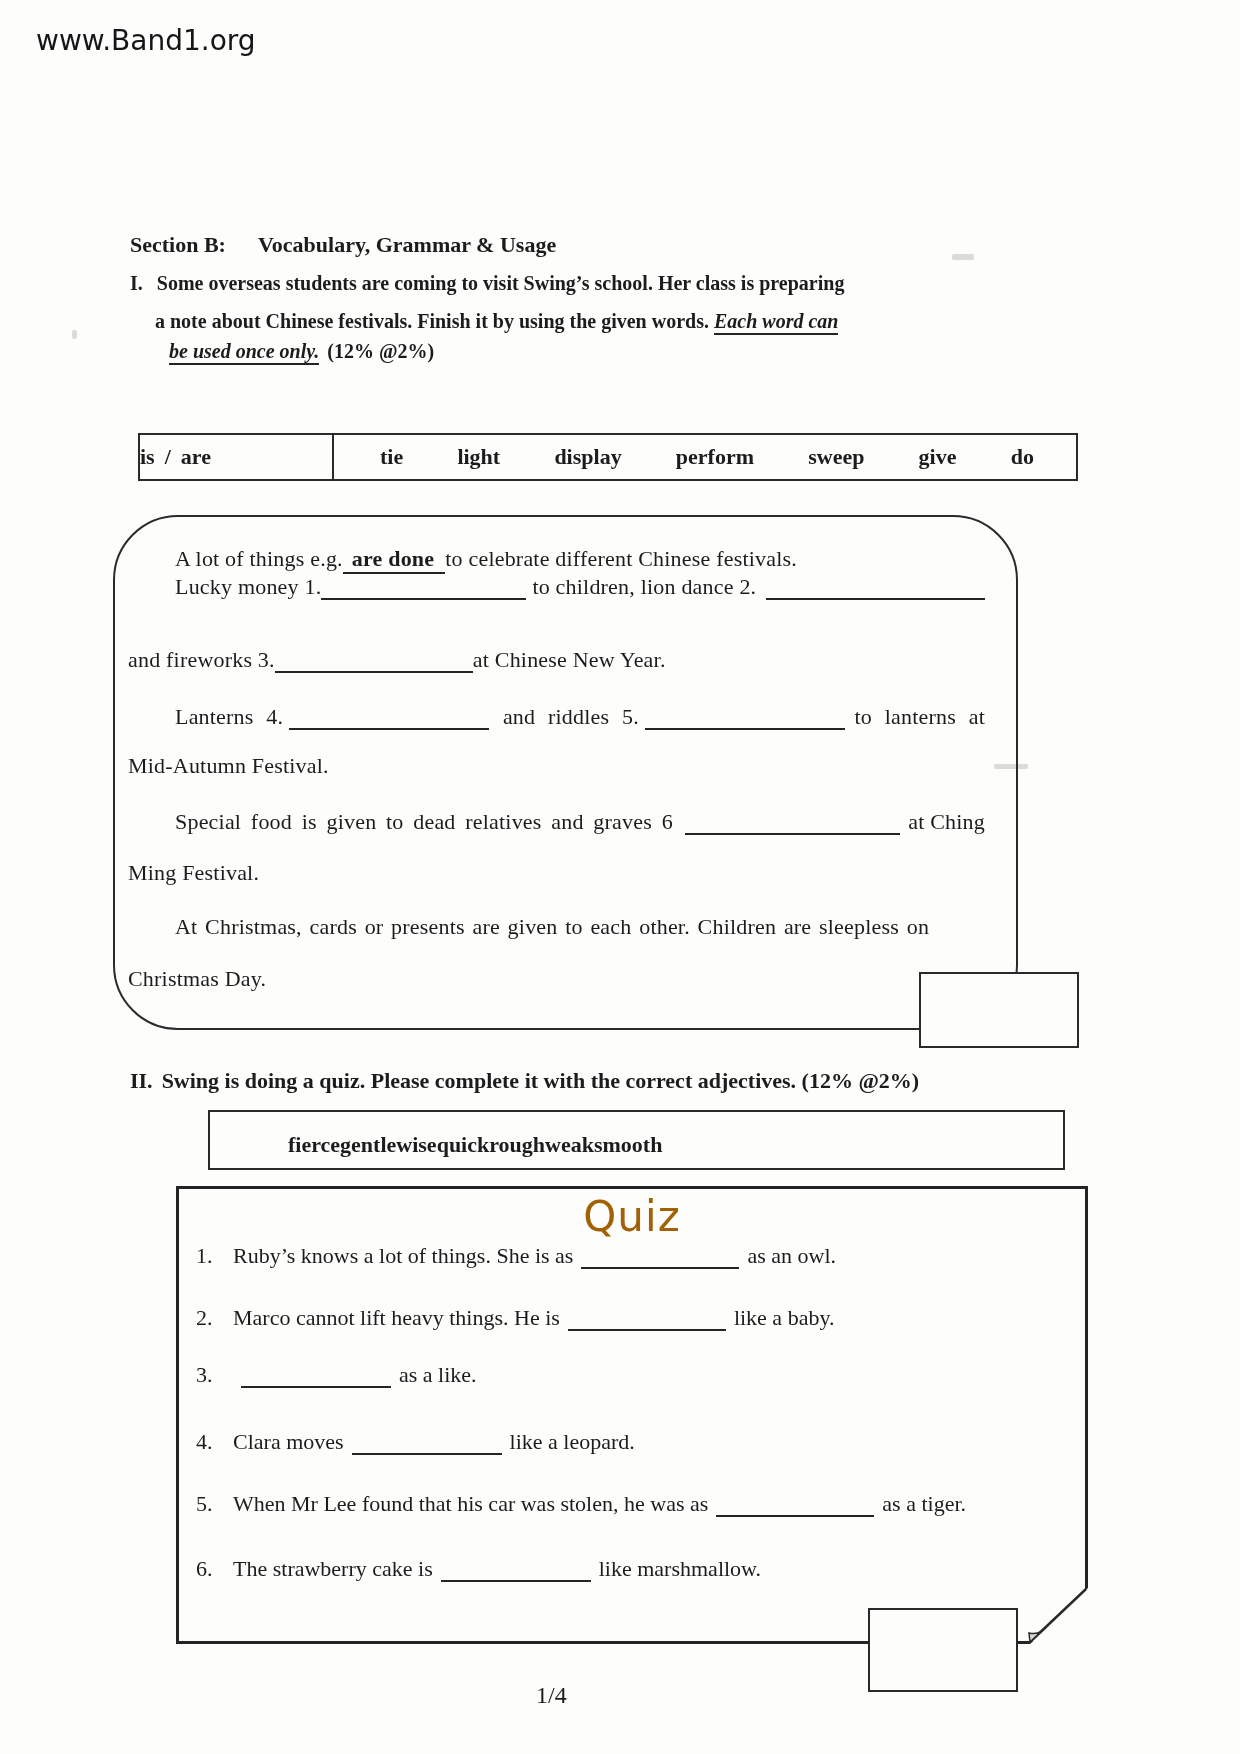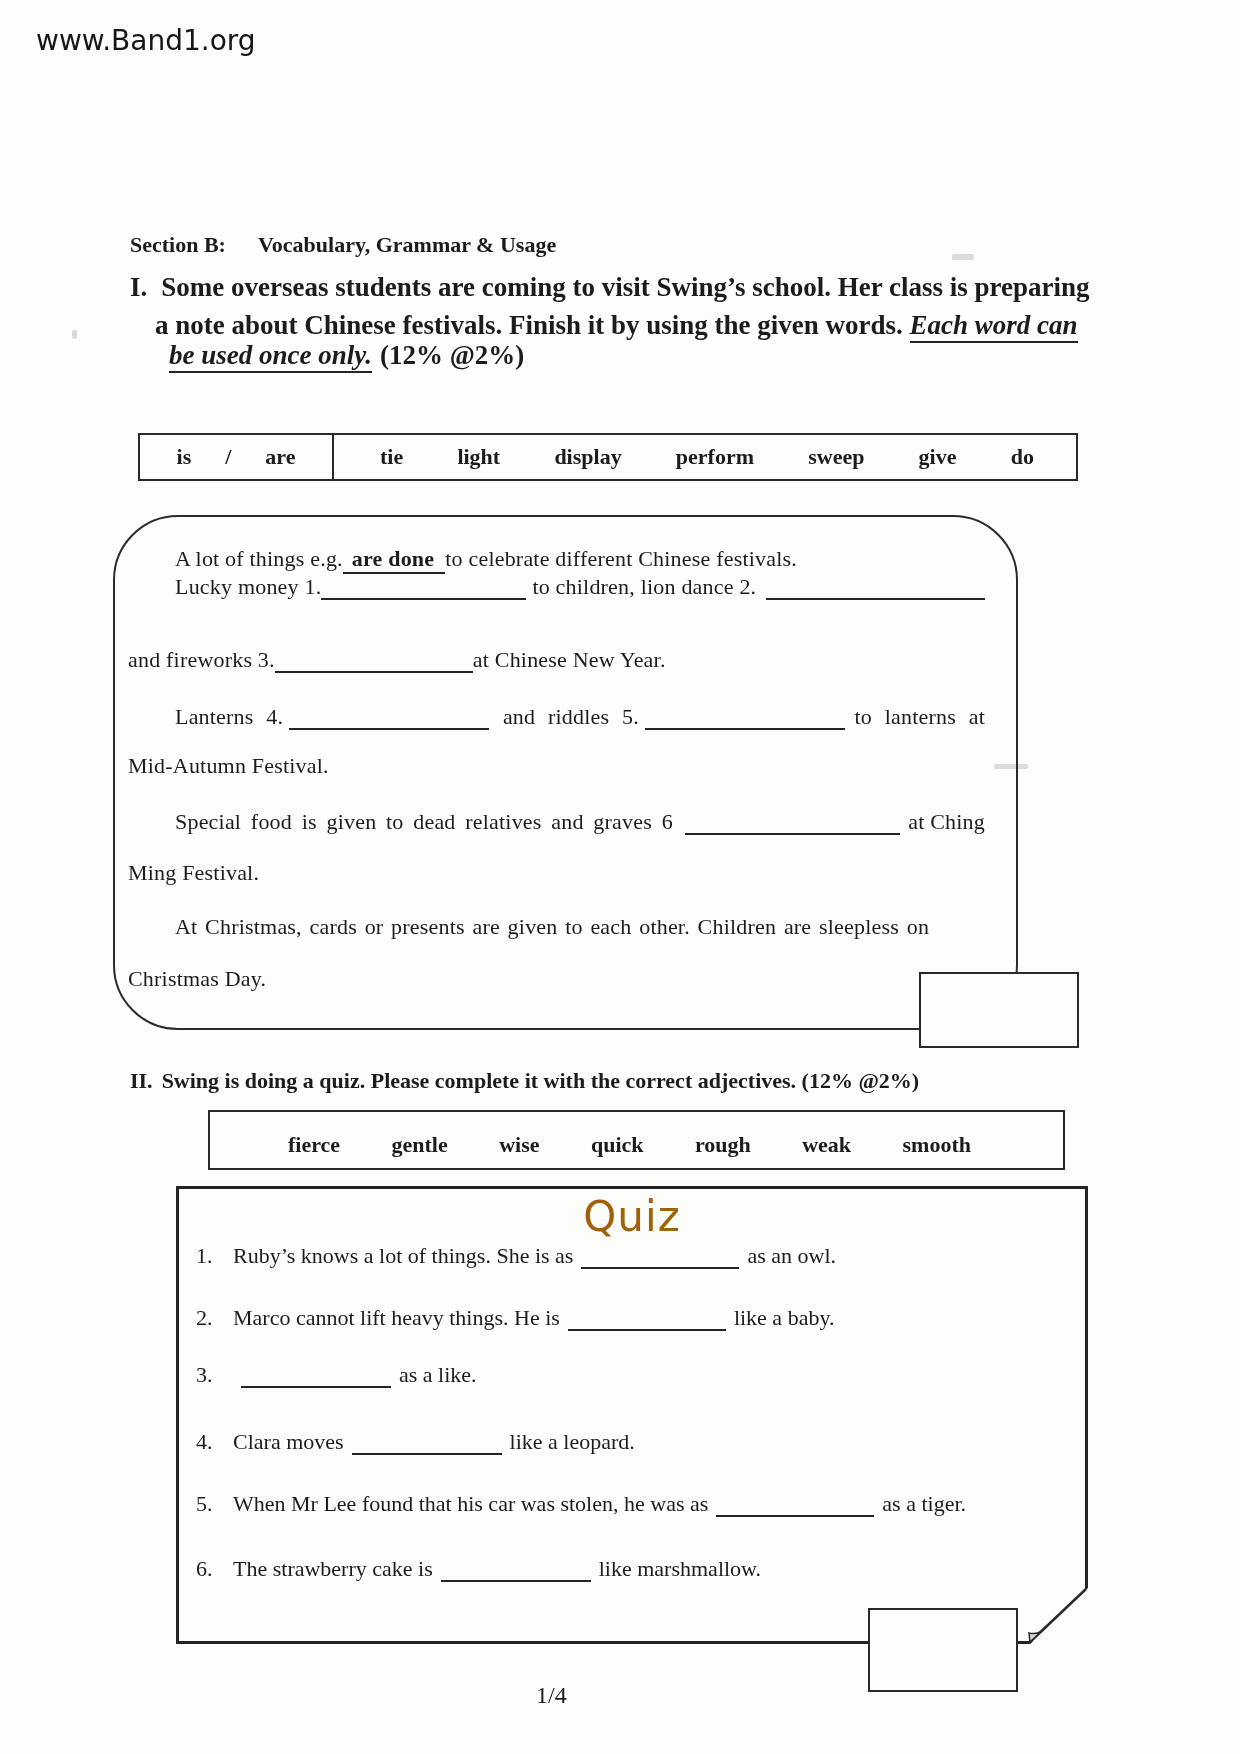--- a/index.html
+++ b/index.html
@@ -2,21 +2,21 @@
 <html><head>
 <meta charset="utf-8">
 <style>
   html,body{margin:0;padding:0;background:#e9e9e9;}
   #page{position:relative;width:1240px;height:1754px;background:#fdfdfc;overflow:hidden;
         font-family:"Liberation Serif","DejaVu Serif",serif;color:#1c1c1c;}
   .abs{position:absolute;}
   .b{font-weight:bold;}
   .nowrap{white-space:nowrap;}
   .sans{font-family:"DejaVu Sans","Liberation Sans",sans-serif;}
-  .t21{font-size:27px;}
+  .t21{font-size:20px;}
   .t22{font-size:22px;}
   .t24{font-size:24px;}
   .ital{font-style:italic;}
   .uline{border-bottom:2.5px solid #242424;padding-bottom:1px;}
   .flexline{display:flex;align-items:flex-end;white-space:nowrap;}
   .blank{border-bottom:2px solid #242424;height:5px;display:block;}
   .ans{font-weight:bold;border-bottom:2.5px solid #242424;padding:0 11px 1px 9px;}
   .box{border:2px solid #2a2a2a;box-sizing:border-box;background:transparent;}
   .scorebox{border:2px solid #2a2a2a;background:#fdfdfc;box-sizing:border-box;}
   .notetext{font-size:22px;letter-spacing:.2px;}
@@ -45,21 +45,21 @@
     <span>I.</span><span style="display:inline-block;width:14px;"></span><span>Some overseas students are coming to visit Swing’s school. Her class is preparing</span>
   </div>
   <div class="abs b t21 nowrap" style="left:155px;top:310px;">
     <span>a note about Chinese festivals. Finish it by using the given words. </span><span class="ital uline">Each word can</span>
   </div>
   <div class="abs b t21 nowrap" style="left:169px;top:340px;">
     <span class="ital uline">be used once only.</span><span style="display:inline-block;width:8px;"></span><span>(12% @2%)</span>
   </div>
 
   <div class="abs box" style="left:138px;top:433px;width:940px;height:48px;display:flex;">
-    <div class="wordcell" style="width:192px;border-right:2px solid #2a2a2a;justify-content:center;gap:34px;">
+    <div class="wordcell" style="width:192px;border-right:2px solid #2a2a2a;justify-content:flex-start;gap:10px;">
       <span>is</span>
       <span>/</span>
       <span>are</span>
     </div>
     <div class="wordcell" style="flex:1;justify-content:space-between;padding:0 42px 0 46px;">
       <span>tie</span>
       <span>light</span>
       <span>display</span>
       <span>perform</span>
       <span>sweep</span>
@@ -108,21 +108,21 @@
   <div class="abs notetext nowrap" style="left:175px;top:914px;word-spacing:2px;">At Christmas, cards or presents are given to each other. Children are sleepless on</div>
 
   <div class="abs notetext nowrap" style="left:128px;top:966px;">Christmas Day.</div>
 
   <div class="abs scorebox" style="left:919px;top:972px;width:160px;height:76px;"></div>
 
   <div class="abs b t22 nowrap" style="left:130px;top:1068px;">
     <span>II.</span><span style="display:inline-block;width:9px;"></span><span>Swing is doing a quiz. Please complete it with the correct adjectives. (12% @2%)</span>
   </div>
 
-  <div class="abs box" style="left:208px;top:1110px;width:857px;height:60px;display:flex;align-items:center;justify-content:space-between;padding:14px 92px 4px 78px;">
+  <div class="abs box" style="left:208px;top:1110px;width:857px;height:60px;display:flex;align-items:center;justify-content:flex-start;padding:14px 92px 4px 78px;">
     <span class="b t22">fierce</span>
     <span class="b t22">gentle</span>
     <span class="b t22">wise</span>
     <span class="b t22">quick</span>
     <span class="b t22">rough</span>
     <span class="b t22">weak</span>
     <span class="b t22">smooth</span>
   </div>
 
   <div class="abs" style="left:176px;top:1186px;width:912px;height:458px;border:3px solid #242424;box-sizing:border-box;"></div>

